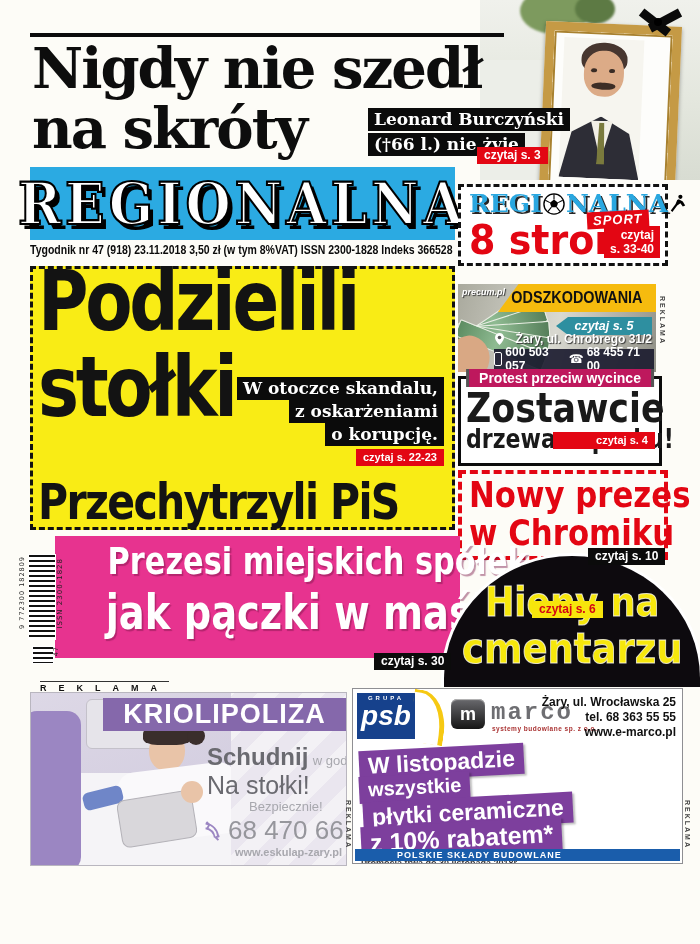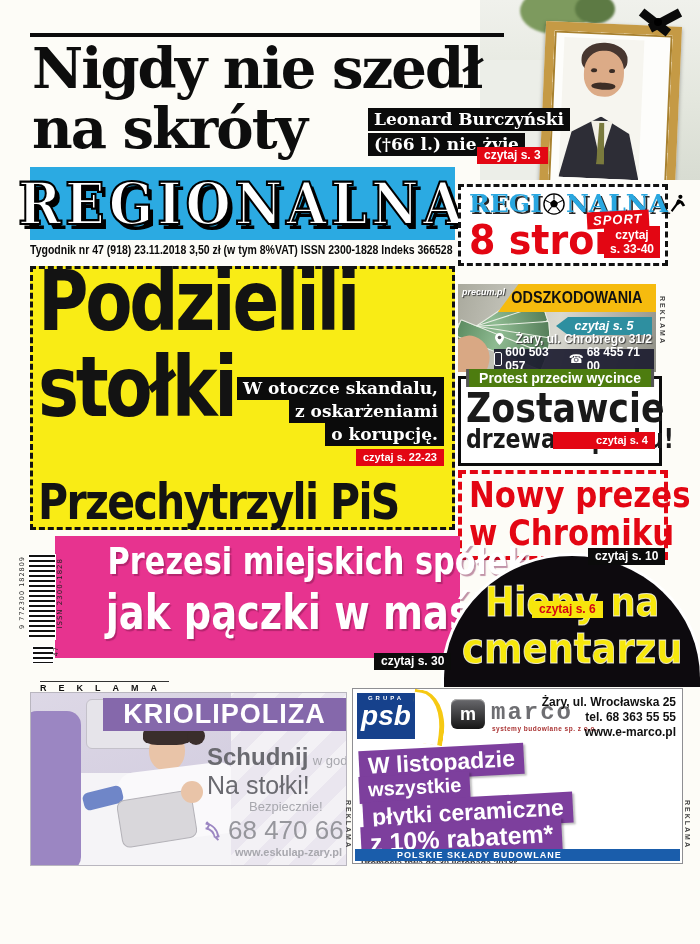--- a/index.html
+++ b/index.html
@@ -82,21 +82,21 @@
             clip-path:polygon(13% 0,100% 0,100% 100%,0 100%);display:flex;align-items:center;justify-content:center;}
   #claims-band span{font:bold 16px "Liberation Sans",sans-serif;color:#111;transform:scaleX(.9);white-space:nowrap;}
   #claims-arrow{right:4px;top:33px;width:96px;height:18px;background:#2e8fa0;
             clip-path:polygon(12px 0,100% 0,100% 100%,12px 100%,0 50%);
             display:flex;align-items:center;justify-content:center;}
   #claims-arrow span{font:italic bold 12.5px "Liberation Sans",sans-serif;color:#fff;}
   #claims-phones{right:2px;bottom:3px;left:36px;height:20px;background:rgba(28,28,48,.92);
             display:flex;align-items:center;justify-content:center;gap:3px;padding-right:4px;}
 
   #park-box{left:458px;top:376px;width:198px;height:84px;background:#fff;border:3px solid #0b0b0b;}
-  #park-kicker{left:50%;top:-10px;transform:translateX(-50%);background:#4d7c0f;color:#fff;
+  #park-kicker{left:50%;top:-10px;transform:translateX(-50%);background:#be185d;color:#fff;
             font:bold 14px "Liberation Sans",sans-serif;padding:1px 10px;white-space:nowrap;
             box-shadow:3px 0 0 #555,-3px 0 0 #555;text-align:center;}
   .cond-black{font-family:"DejaVu Sans",sans-serif;font-weight:bold;color:#1a1a1a;line-height:.95;
             transform:scaleX(.85);transform-origin:left top;white-space:nowrap;}
 
   #chromik-box{left:458px;top:470px;width:202px;height:82px;background:#fdfcf7;border:4px dashed #e30613;}
   .cond-red{font-family:"DejaVu Sans",sans-serif;font-weight:bold;color:#e30613;line-height:.98;
             transform:scaleX(.88);transform-origin:left top;white-space:nowrap;}
 
   
@@ -190,21 +190,21 @@
         <path d="M12 1v6M7.5 10.5L2.5 8M16.5 10.5L21.5 8M9.2 15.5L5.5 20M14.8 15.5L18.5 20" stroke="#000" stroke-width="1.2" fill="none"></path>
       </svg>
       <span class="sport-logo">NALNA</span>
       <svg width="16" height="20" viewBox="0 0 20 24" style="margin-left:2px;">
         <circle cx="13" cy="3" r="2.6" fill="#000"></circle>
         <path d="M11 6 L16 9 L19 14 L16 15 L13 11 L9 14 L3 22 L1 20 L7 12 L9 7 Z" fill="#000"></path>
       </svg>
     </div>
     <span id="sport-tag" class="abs" style="right:16px;top:24px;">SPORT</span>
     <div id="eight" class="abs" style="left:8px;top:33px;">8 stron</div>
-    <div class="abs chip chip-red" style="right:5px;bottom:5px;text-align:center;line-height:14px;padding:2px 6px;">
+    <div class="abs chip chip-red" style="right:5px;bottom:5px;text-align:right;line-height:14px;padding:2px 6px;">
       <span>czytaj</span><br>
       <span>s. 33-40</span>
     </div>
   </div>
 
   <div id="claims-ad" class="abs">
     <div class="note" style="left:-6px;top:28px;transform:rotate(-34deg);"></div>
     <div class="note" style="left:-4px;top:34px;transform:rotate(-18deg);"></div>
     <div class="note" style="left:-2px;top:40px;transform:rotate(-4deg);"></div>
     <div class="note" style="left:-2px;top:46px;transform:rotate(9deg);"></div>

